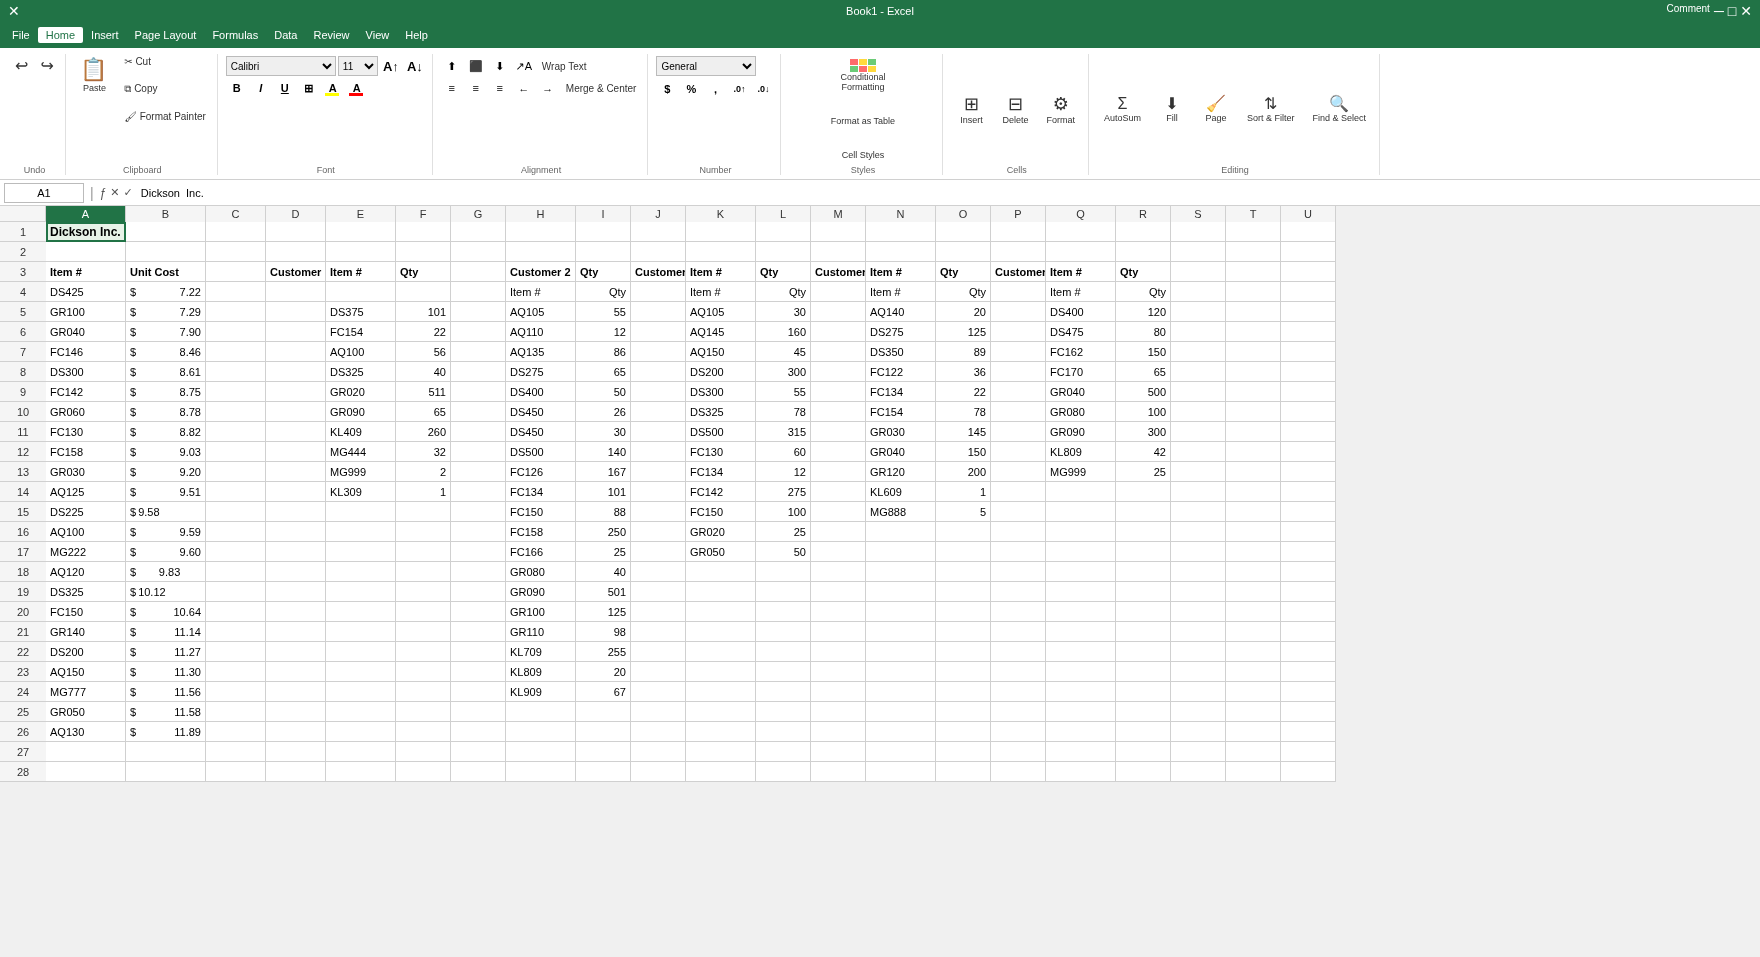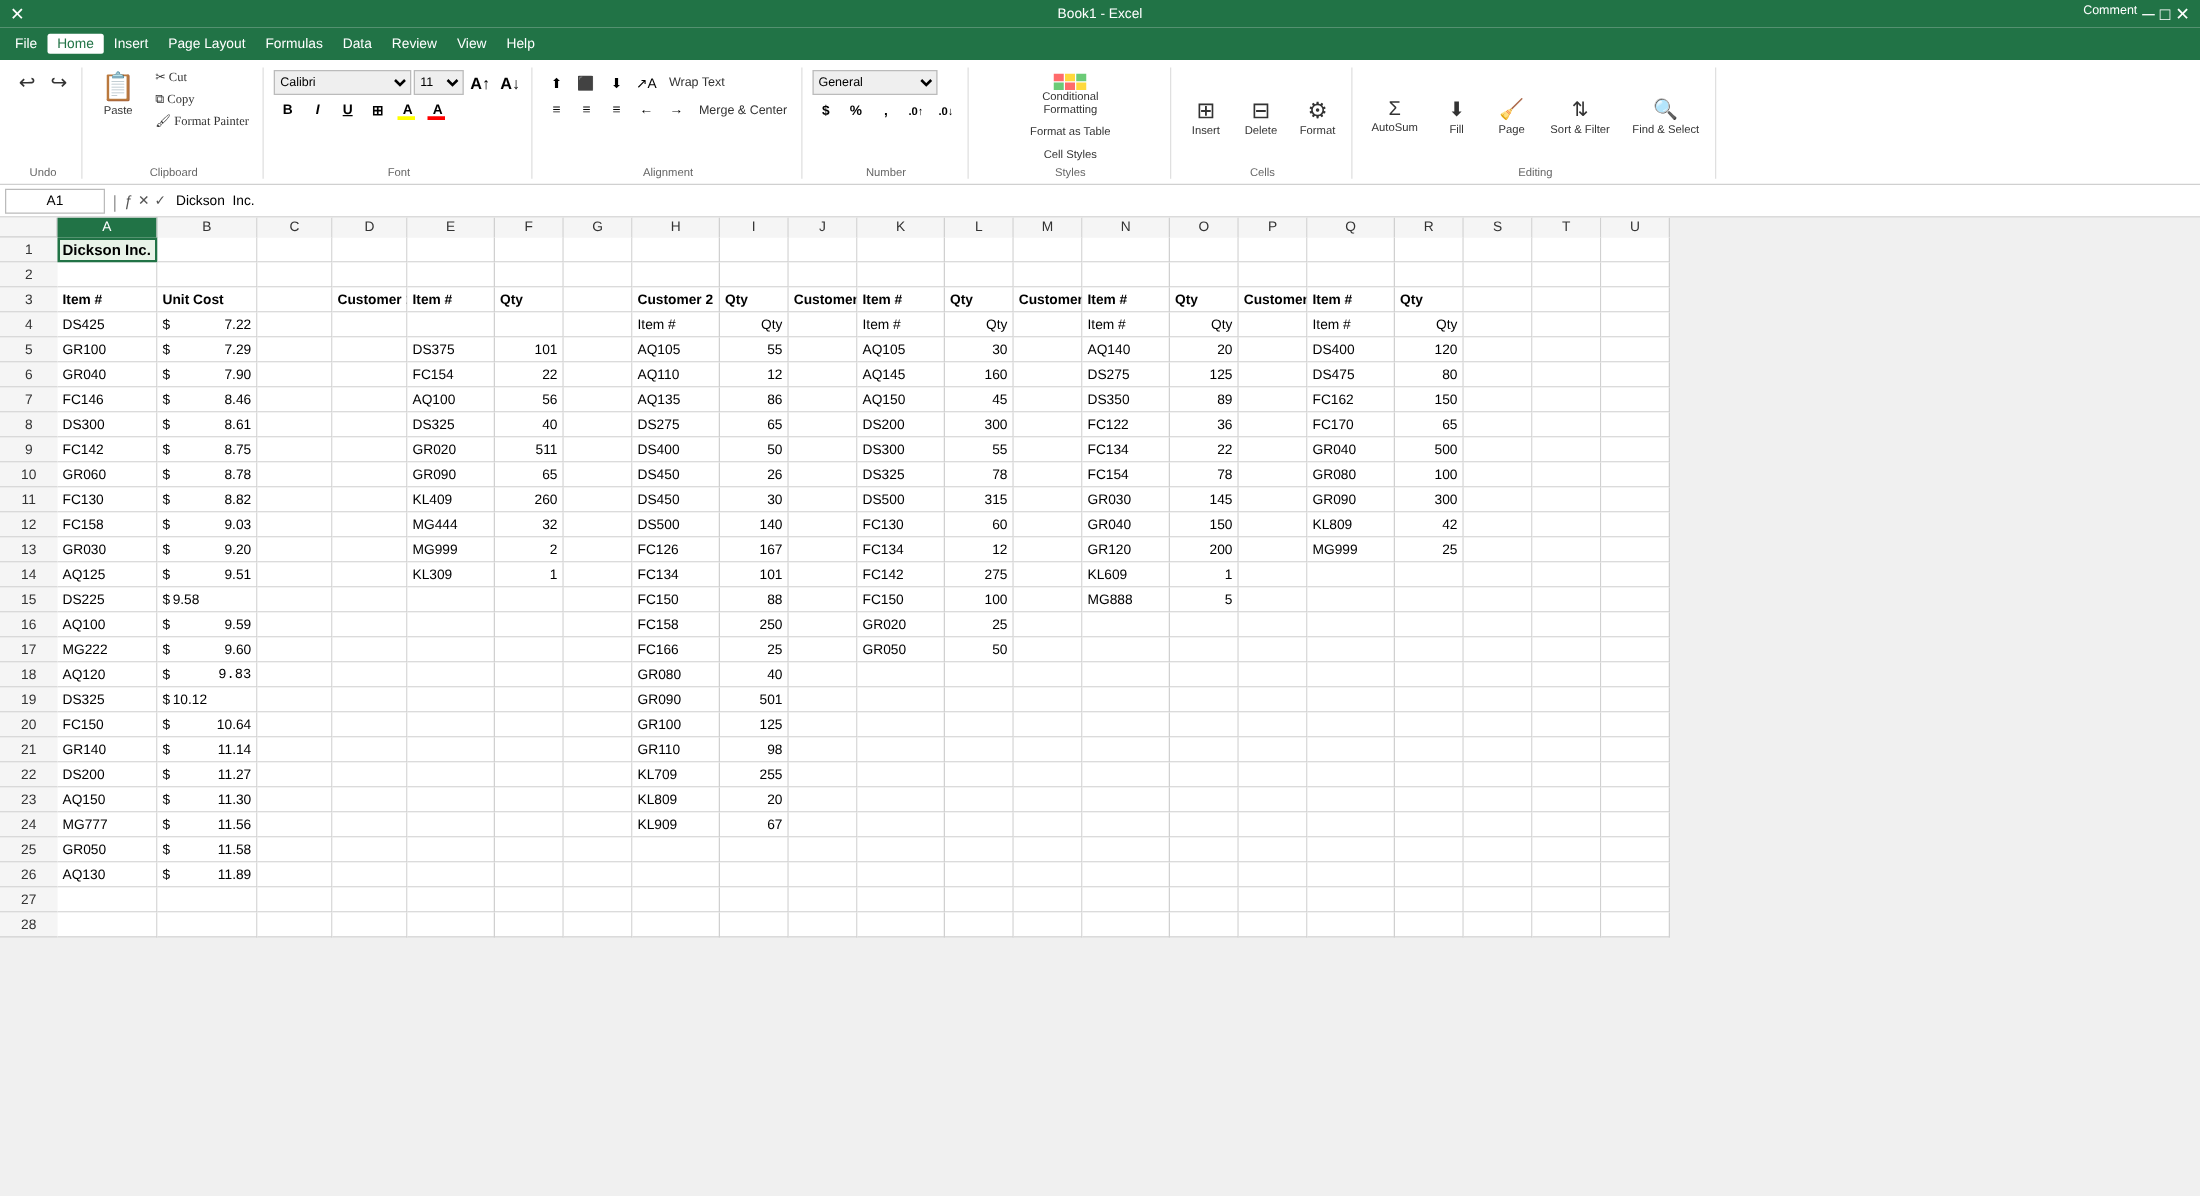--- a/index.html
+++ b/index.html
@@ -116,21 +116,21 @@
       </div>
       <div class="ribbon-group-label">Undo</div>
     </div>
 
     <div class="ribbon-group" style="min-width:90px;">
       <div class="ribbon-group-content" style="align-items:flex-start;gap:4px;">
         <div class="ribbon-btn-lg">
           <div class="btn-icon">📋</div>
           <div class="btn-label">Paste</div>
         </div>
-        <div style="display:flex;flex-direction:column;gap:2px;justify-content:center;font-family:Liberation Serif, serif;">
+        <div style="display:flex;flex-direction:column;gap:12px;justify-content:center;">
           <div class="ribbon-btn-sm">✂ Cut</div>
           <div class="ribbon-btn-sm">⧉ Copy</div>
           <div class="ribbon-btn-sm">🖌 Format Painter</div>
         </div>
       </div>
       <div class="ribbon-group-label">Clipboard</div>
     </div>
 
     <div class="ribbon-group" style="min-width:180px;">
       <div class="font-group" style="padding-top:2px;">
@@ -187,21 +187,21 @@
           <div class="format-btn">%</div>
           <div class="format-btn">,</div>
           <div class="format-btn" style="font-size:9px;">.0↑</div>
           <div class="format-btn" style="font-size:9px;">.0↓</div>
         </div>
       </div>
       <div class="ribbon-group-label">Number</div>
     </div>
 
     <div class="ribbon-group" style="min-width:160px;">
-      <div class="ribbon-group-content" style="flex-direction:column;gap:2px;padding-top:2px;">
+      <div class="ribbon-group-content" style="flex-direction:column;gap:18px;padding-top:2px;">
         <div class="ribbon-btn" style="flex-direction:row;gap:4px;align-items:center;">
           <div style="display:flex;flex-direction:column;align-items:center;">
             <div style="display:grid;grid-template-columns:repeat(3,8px);gap:1px;">
               <div style="width:8px;height:6px;background:#ff6b6b;"></div>
               <div style="width:8px;height:6px;background:#ffd93d;"></div>
               <div style="width:8px;height:6px;background:#6bcb77;"></div>
               <div style="width:8px;height:6px;background:#6bcb77;"></div>
               <div style="width:8px;height:6px;background:#ff6b6b;"></div>
               <div style="width:8px;height:6px;background:#ffd93d;"></div>
             </div>
@@ -755,21 +755,21 @@
             <div class="cell w-col-r right-align"></div>
             <div class="cell w-col-s"></div>
             <div class="cell w-col-t"></div>
             <div class="cell w-col-u"></div>
           </div>
           <div class="grid-row row-h">
             <div class="row-header">18</div>
             <div class="cell w-col-a">AQ120</div>
             <div class="cell w-col-b" style="justify-content: flex-start;">
               <span style="margin-right:2px;">$</span>
-              <span style="text-align:right;flex:1;font-family:Liberation Mono, monospace;">9.83</span>
+              <span style="text-align:center;flex:1;">9.83</span>
             </div>
             <div class="cell w-col-c"></div>
             <div class="cell w-col-d"></div>
             <div class="cell w-col-e"></div>
             <div class="cell w-col-f right-align"></div>
             <div class="cell w-col-g"></div>
             <div class="cell w-col-h">GR080</div>
             <div class="cell w-col-i right-align">40</div>
             <div class="cell w-col-j"></div>
             <div class="cell w-col-k"></div>

